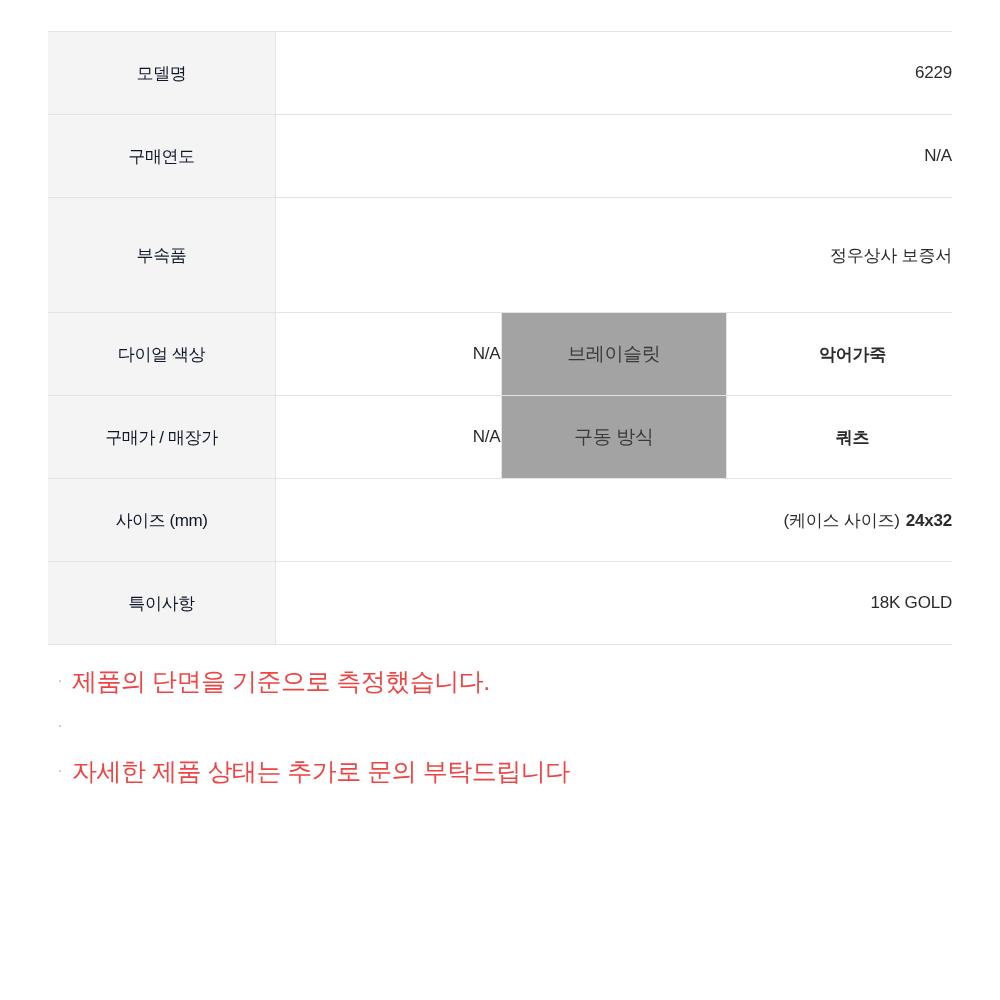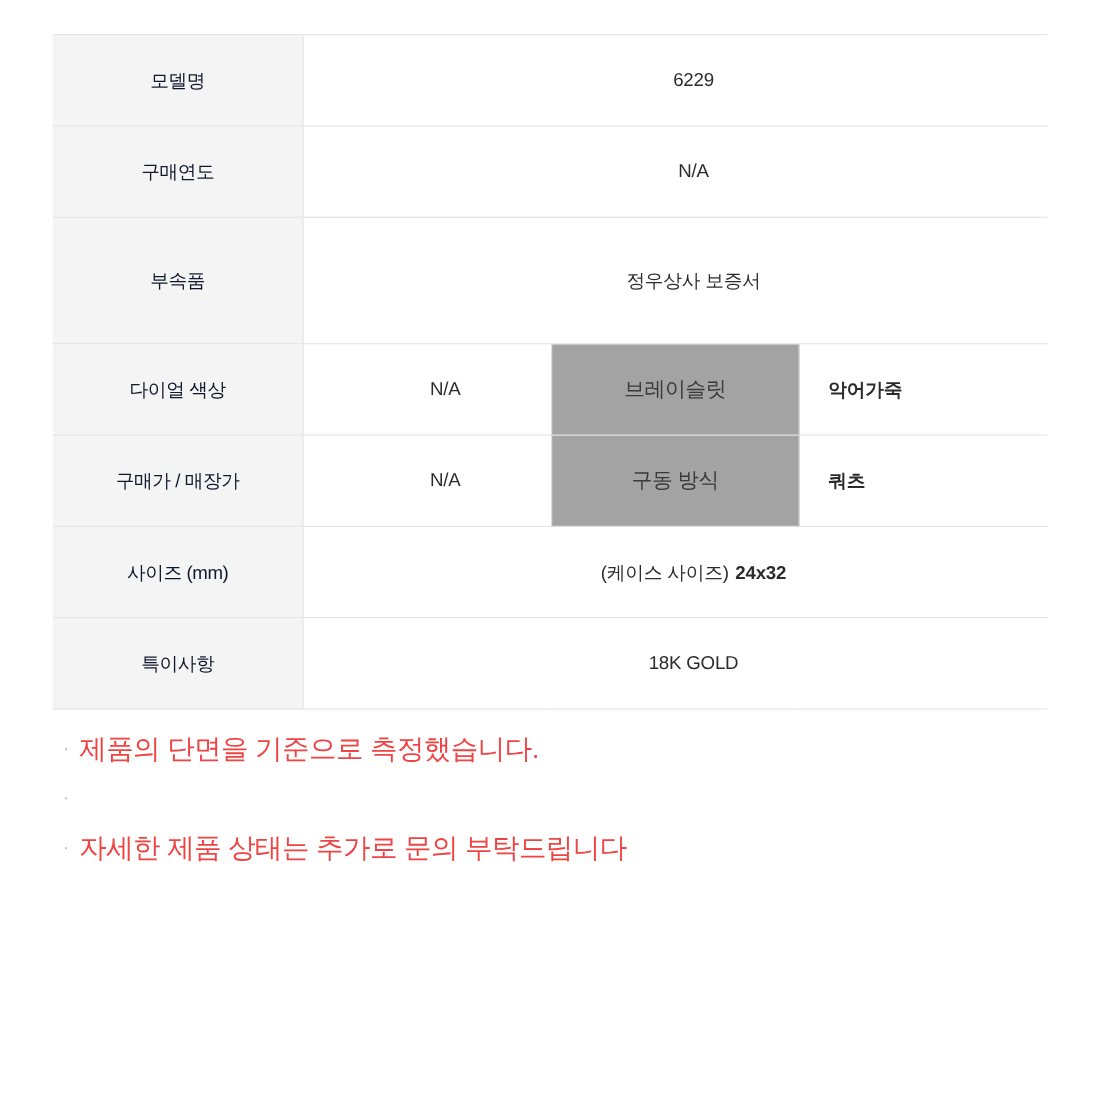--- a/index.html
+++ b/index.html
@@ -49,42 +49,42 @@
     color: #0f172a;
     letter-spacing: -0.4px;
     border-right: 1px solid #e3e3e3;
     width: 227px;
     height: 82px;
   }
   .lbl.tall {
     height: 114px;
   }
   .val {
-    text-align: center;
+    text-align: right;
     font-size: 17px;
     color: #2b2b2b;
     letter-spacing: -0.2px;
     padding-left: 33px !important;
     height: 82px;
   }
   .val.tall {
     height: 114px;
   }
   .lbl2 {
     background: #a3a3a3;
     text-align: center;
     font-size: 19px;
     color: #3a3a3a;
     letter-spacing: -0.4px;
     border-left: 1px solid #e3e3e3;
     border-right: 1px solid #e3e3e3;
     width: 207px;
   }
   .val2 {
-    text-align: left;
+    text-align: center;
     font-size: 17px;
     color: #2b2b2b;
     letter-spacing: -0.2px;
     padding-left: 26px !important;
   }
   .size-prefix {
     color: #2b2b2b;
   }
   .size-value {
     font-weight: bold;

